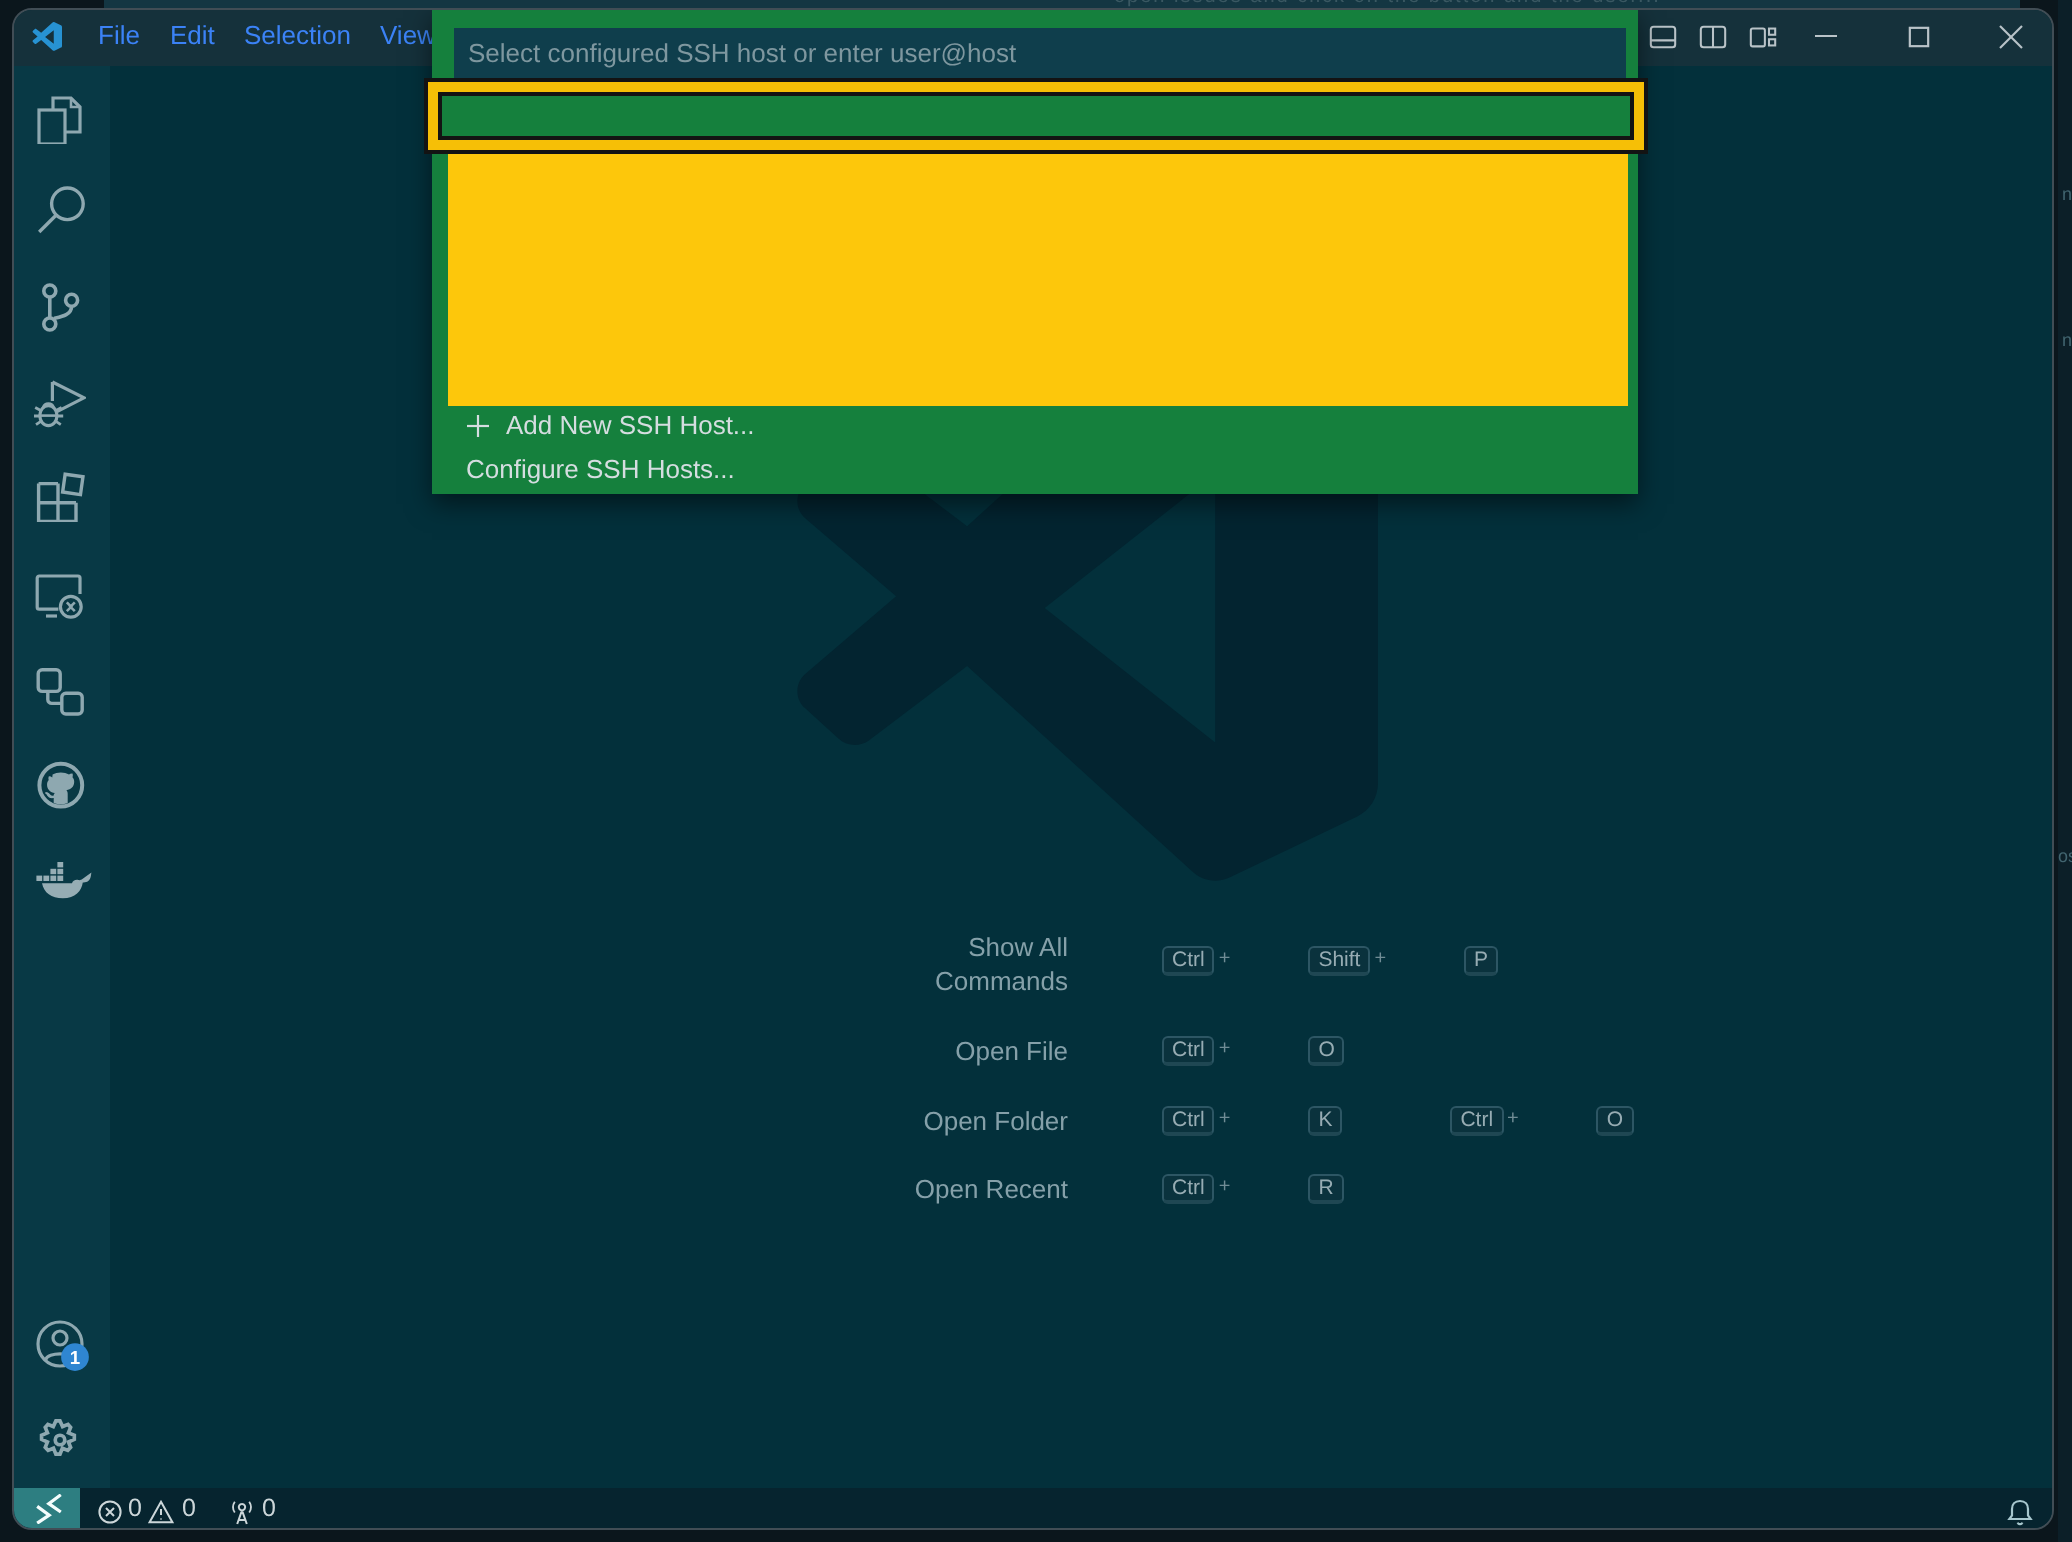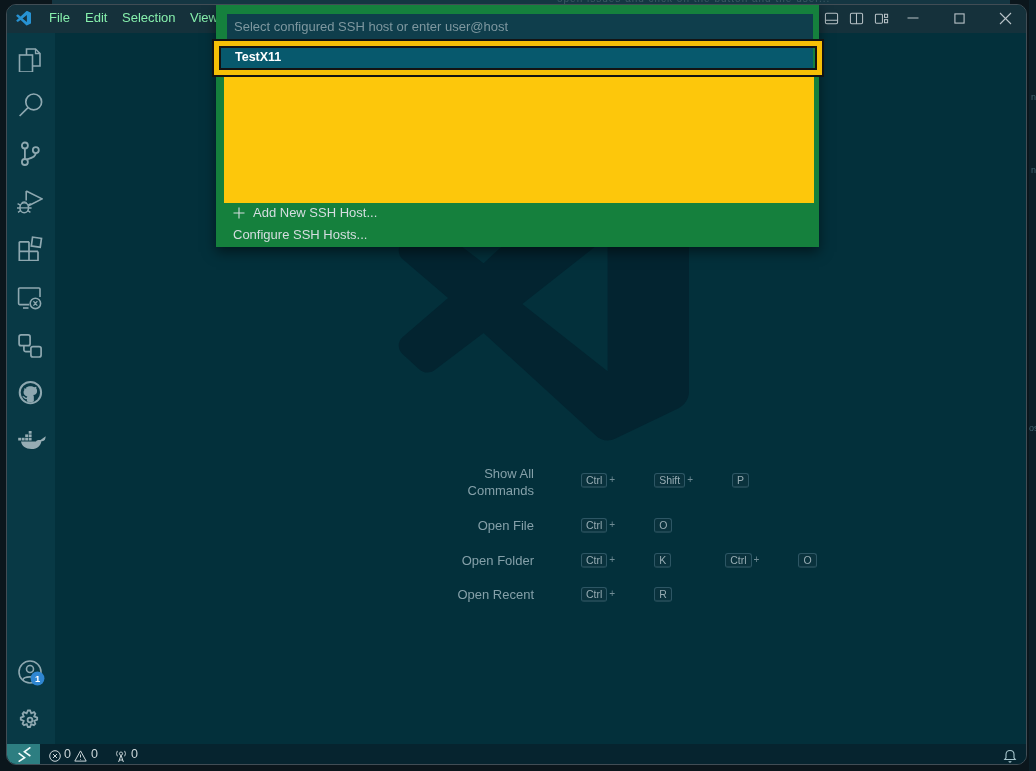--- a/index.html
+++ b/index.html
@@ -10,21 +10,21 @@
   
   #topstrip{left:52px;top:0;width:958px;height:5px;background:#143642;overflow:hidden;color:#8ba0a6;font-size:10px;}
   #rightstrip{left:1029px;top:0;width:7px;height:771px;background:#0c1f28;color:#41646f;font-size:9px;}
 
   
   #win{left:6px;top:4px;width:1021px;height:761px;background:#03303b;
        border:1.5px solid #414d55;border-radius:10px;overflow:hidden;box-sizing:border-box;}
 
   
   #titlebar{left:0;top:0;width:100%;height:28px;background:#15313b;}
-  .menu{color:#86efac;font-size:13px;line-height:26px;position:absolute;top:0;}
+  .menu{color:#3b82f6;font-size:13px;line-height:26px;position:absolute;top:0;}
   #mFile{left:42px;} #mEdit{left:78px;} #mSel{left:115px;} #mView{left:183px;}
   .wc{position:absolute;top:0;height:26px;width:46px;display:flex;align-items:center;justify-content:center;}
 
   
   #actbar{left:0;top:28px;width:48px;height:713px;background:#083945;}
   .ai{position:absolute;left:9.5px;width:26px;height:26px;}
 
   
   #statusbar{left:0;top:739px;width:100%;height:21px;background:#06242f;color:#ccd6d9;font-size:12.5px;}
   #remote{position:absolute;left:0;top:0;width:33px;height:21px;background:#2d7e81;}
@@ -228,21 +228,20 @@
     </svg>
     <div class="snum" style="left:124px;">0</div>
     <svg class="abs" style="left:996px;top:5px;" width="14" height="14" viewBox="0 0 14 14" fill="none" stroke="#a7c6cd" stroke-width="1.1">
       <path d="M7 1.5 c2.6 0 4 1.8 4 4 v3.2 l1.3 1.8 H1.7 L3 8.7 V5.5 c0-2.2 1.4-4 4-4 z"></path>
       <path d="M5.8 12.3 a1.3 1.3 0 0 0 2.4 0"></path>
     </svg>
   </div>
 
   <div class="abs" id="qp">
     <div id="qpinput">Select configured SSH host or enter user@host</div>
-    <div id="row1">TestX11</div>
     <div id="hlfill"></div>
     <div id="hlbox"></div>
     <div class="qrow" id="row2">Add New SSH Host...
       <svg id="plusicon" viewBox="0 0 12 12" stroke="#d5dde0" stroke-width="1.1">
           <line x1="6" y1="0.5" x2="6" y2="11.5"></line>
           <line x1="0.5" y1="6" x2="11.5" y2="6"></line>
         </svg>
     </div>
     <div class="qrow" id="row3">Configure SSH Hosts...</div>
   </div>

